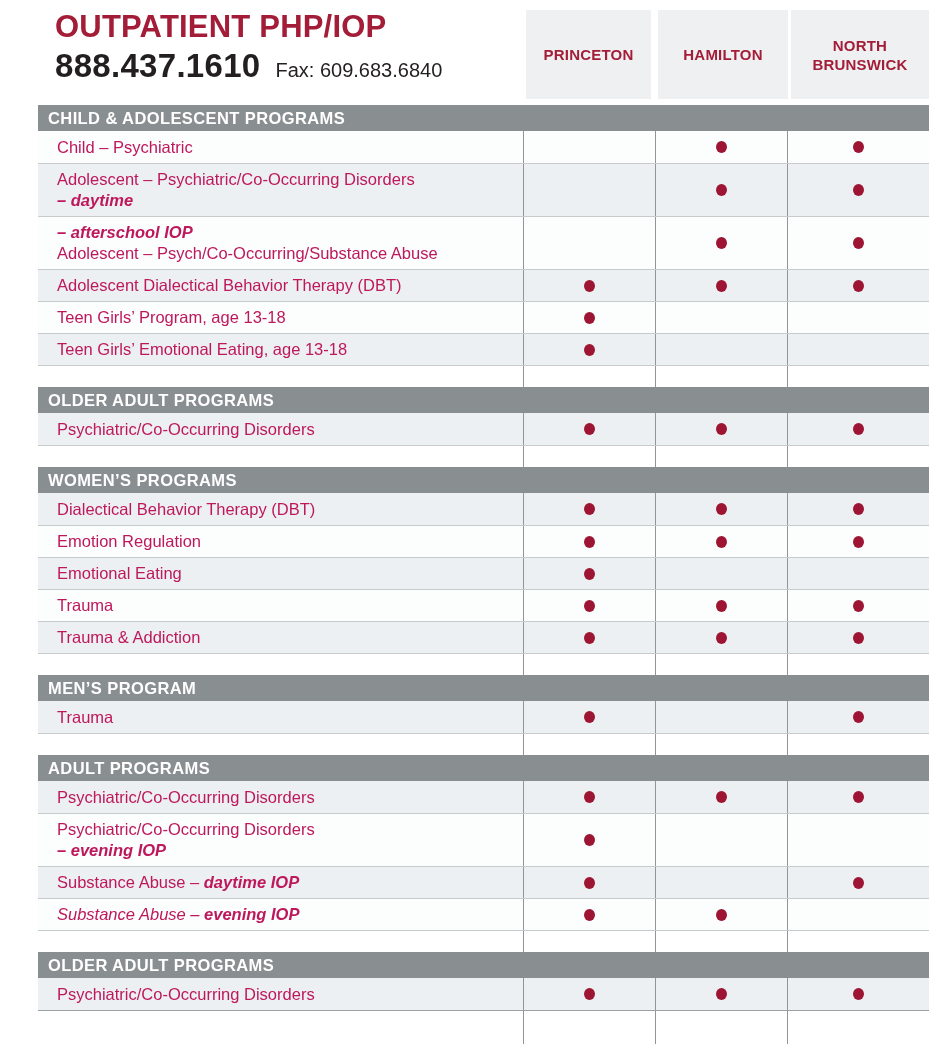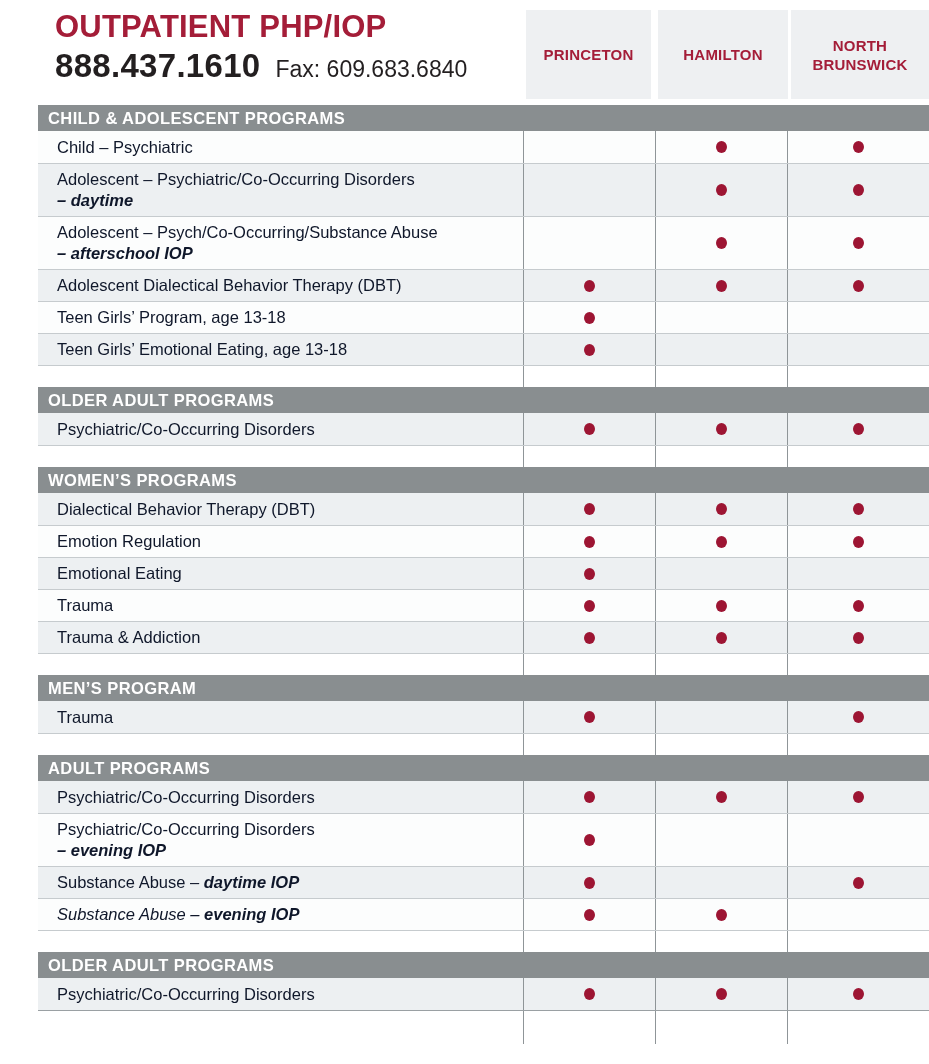--- a/index.html
+++ b/index.html
@@ -12,21 +12,21 @@
   .page{position:absolute;inset:0;}
 
   
   .hdr-left{position:absolute;left:55px;top:10px;width:460px;}
   .hdr-title{
     color:var(--maroon,#a41d38);font-size:31px;font-weight:700;
     letter-spacing:.2px;line-height:34px;
   }
   .hdr-phone-line{display:flex;align-items:baseline;margin-top:4px;}
   .hdr-phone{color:#231f20;font-size:33px;font-weight:700;letter-spacing:.3px;line-height:36px;}
-  .hdr-fax{color:#231f20;font-size:23px;font-weight:400;margin-left:15px;}
+  .hdr-fax{color:#231f20;font-size:20px;font-weight:400;margin-left:15px;}
 
   .loc-block{
     position:absolute;top:10px;height:89px;
     background:var(--header-bg,#eef0f2);
     display:flex;align-items:center;justify-content:center;text-align:center;
     color:var(--maroon,#a41d38);font-size:15px;font-weight:700;
     line-height:19px;letter-spacing:.2px;
   }
   .loc-princeton{left:526px;width:125px;}
   .loc-hamilton{left:658px;width:130px;}
@@ -40,21 +40,21 @@
     color:#ffffff;font-size:16.5px;font-weight:700;letter-spacing:.4px;
     padding-left:10px;box-sizing:border-box;
   }
   .prow{display:flex;align-items:stretch;min-height:32px;border-top:1px solid #c6cbce;box-sizing:border-box;}
   .prow.first{border-top:none;}
   .prow.shaded{background:var(--row-light,#edf0f2);}
   .prow.plain{background:#fcfdfd;}
   .plabel{
     width:485px;box-sizing:border-box;padding:5px 8px 5px 19px;
     display:flex;flex-direction:column;justify-content:center;
-    color:#0f172a;font-size:16.5px;line-height:21px;
+    color:#be185d;font-size:16.5px;line-height:21px;
   }
   .seg-bold-italic{font-weight:700;font-style:italic;text-align:right;}
   .seg-italic{font-style:italic;}
   .cell{
     box-sizing:border-box;border-left:1px solid #8f9598;
     display:flex;align-items:center;justify-content:center;
   }
   .cell.c0{width:132px;}
   .cell.c1{width:132px;}
   .cell.c2{width:142px;}
@@ -103,22 +103,22 @@
         <div class="cell c0"></div>
         <div class="cell c1">
           <span class="dot"></span>
         </div>
         <div class="cell c2">
           <span class="dot"></span>
         </div>
       </div>
       <div class="prow plain">
         <div class="plabel">
+          <div><span class="seg-bold-italic">– afterschool IOP</span></div>
           <div><span>Adolescent – Psych/Co-Occurring/Substance Abuse</span></div>
-          <div><span class="seg-bold-italic">– afterschool IOP</span></div>
         </div>
         <div class="cell c0"></div>
         <div class="cell c1">
           <span class="dot"></span>
         </div>
         <div class="cell c2">
           <span class="dot"></span>
         </div>
       </div>
       <div class="prow shaded">

